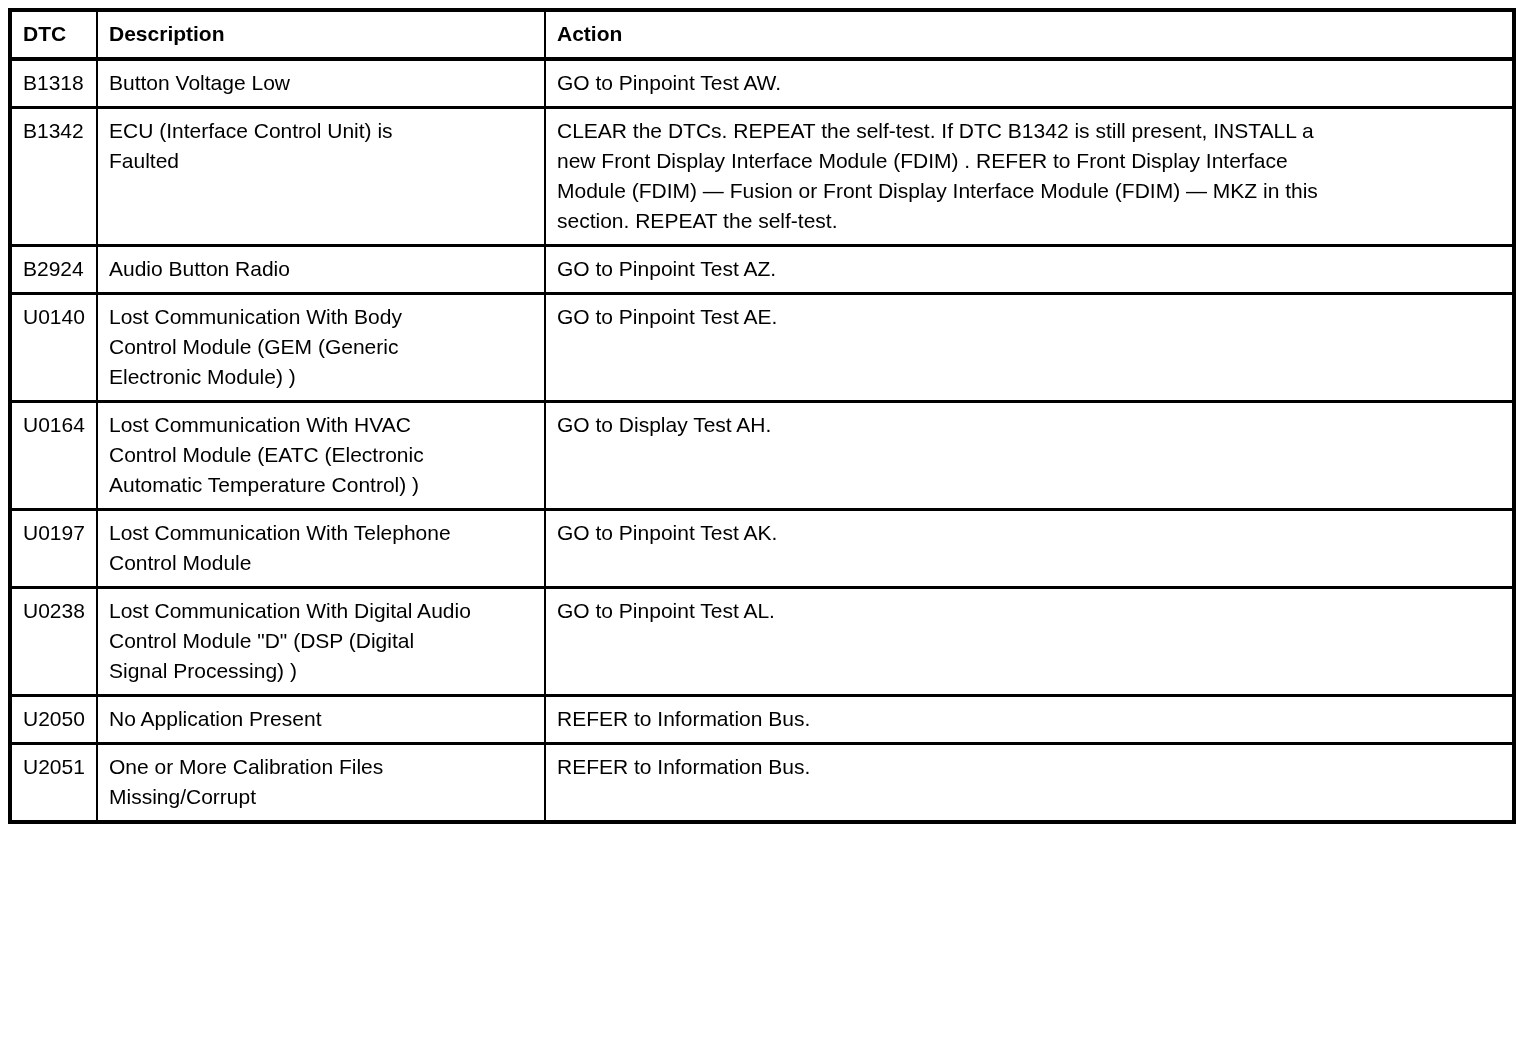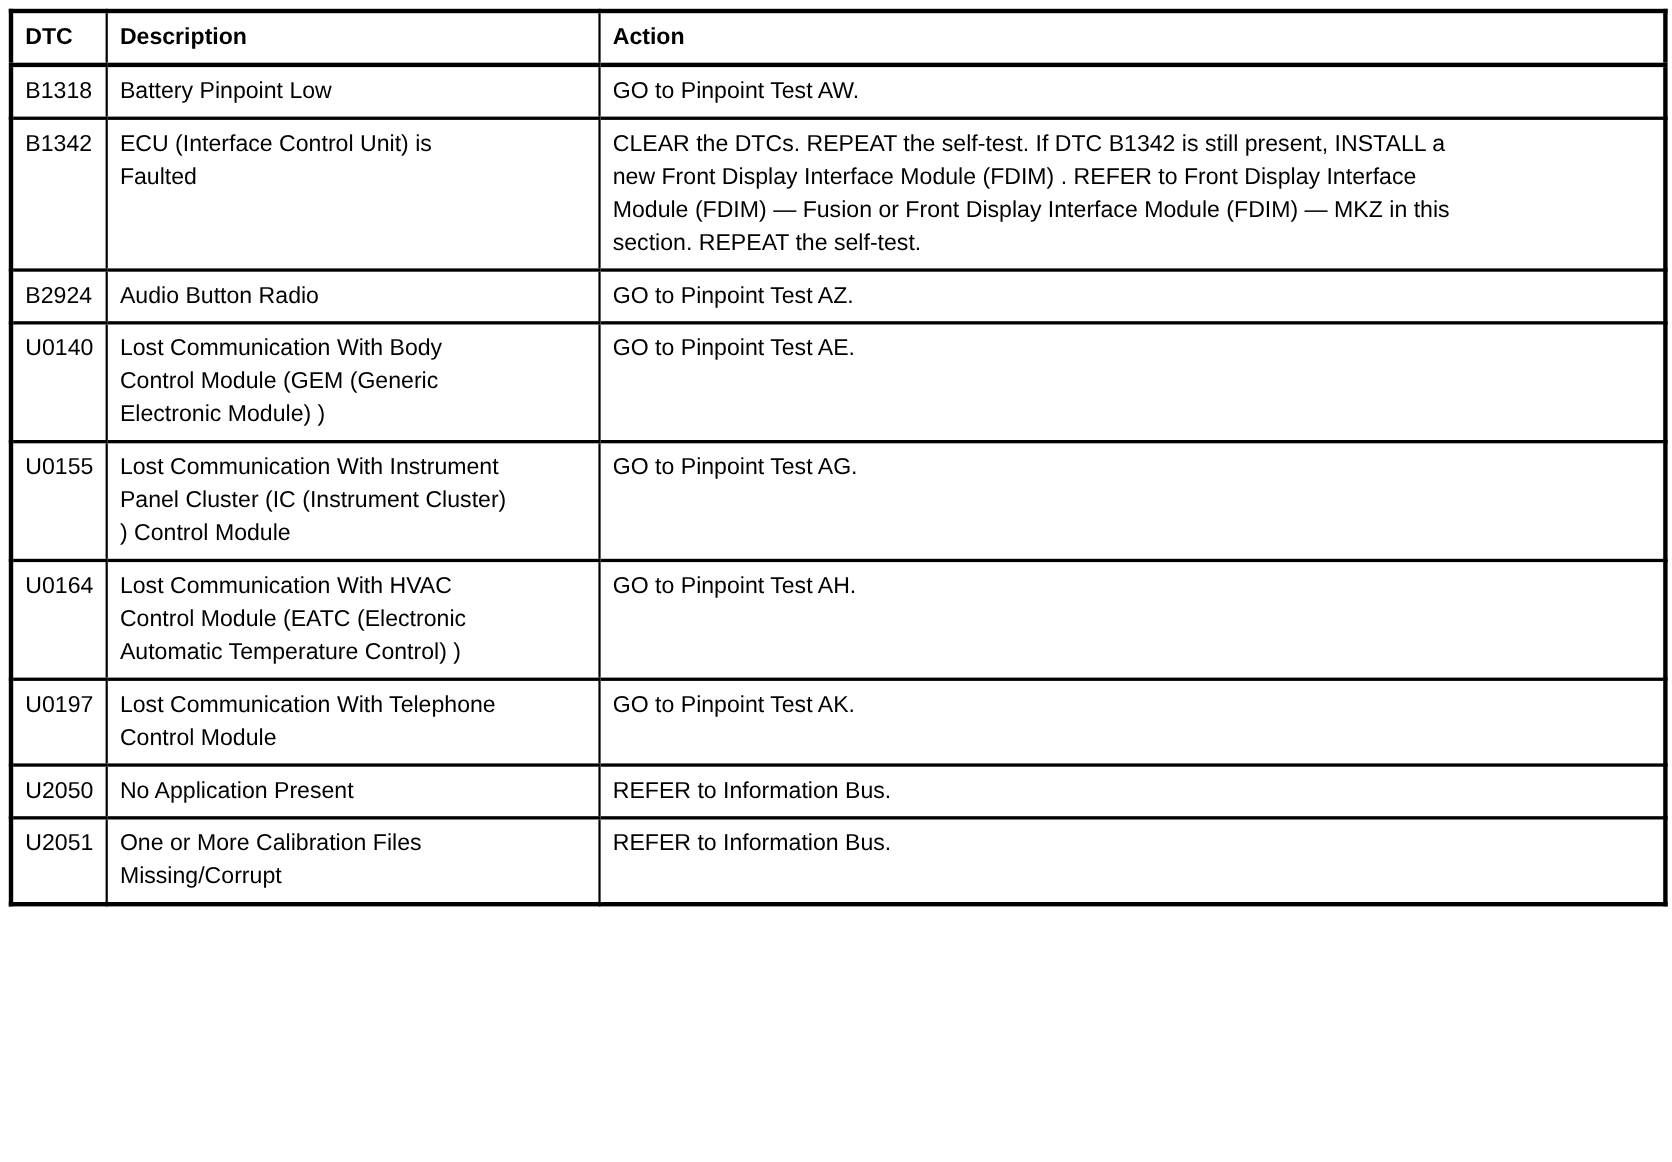--- a/index.html
+++ b/index.html
@@ -61,21 +61,21 @@
     <thead>
       <tr>
         <th>DTC</th>
         <th>Description</th>
         <th>Action</th>
       </tr>
     </thead>
     <tbody>
         <tr>
           <td>B1318</td>
-          <td>Battery Pinpoint Low</td>
+          <td>Button Voltage Low</td>
           <td>GO to Pinpoint Test AW.</td>
         </tr>
         <tr>
           <td>B1342</td>
           <td>ECU (Interface Control Unit) is
 Faulted</td>
           <td>CLEAR the DTCs. REPEAT the self-test. If DTC B1342 is still present, INSTALL a
 new Front Display Interface Module (FDIM) . REFER to Front Display Interface
 Module (FDIM) — Fusion or Front Display Interface Module (FDIM) — MKZ in this
 section. REPEAT the self-test.</td>
@@ -86,38 +86,38 @@
           <td>GO to Pinpoint Test AZ.</td>
         </tr>
         <tr>
           <td>U0140</td>
           <td>Lost Communication With Body
 Control Module (GEM (Generic
 Electronic Module) )</td>
           <td>GO to Pinpoint Test AE.</td>
         </tr>
         <tr>
-          <td>U0155</td>
-          <td>Lost Communication With Instrument
-Panel Cluster (IC (Instrument Cluster)
-) Control Module</td>
-          <td>GO to Pinpoint Test AG.</td>
-        </tr>
-        <tr>
           <td>U0164</td>
           <td>Lost Communication With HVAC
 Control Module (EATC (Electronic
 Automatic Temperature Control) )</td>
-          <td>GO to Pinpoint Test AH.</td>
+          <td>GO to Display Test AH.</td>
         </tr>
         <tr>
           <td>U0197</td>
           <td>Lost Communication With Telephone
 Control Module</td>
           <td>GO to Pinpoint Test AK.</td>
+        </tr>
+        <tr>
+          <td>U0238</td>
+          <td>Lost Communication With Digital Audio
+Control Module "D" (DSP (Digital
+Signal Processing) )</td>
+          <td>GO to Pinpoint Test AL.</td>
         </tr>
         <tr>
           <td>U2050</td>
           <td>No Application Present</td>
           <td>REFER to Information Bus.</td>
         </tr>
         <tr>
           <td>U2051</td>
           <td>One or More Calibration Files
 Missing/Corrupt</td>

